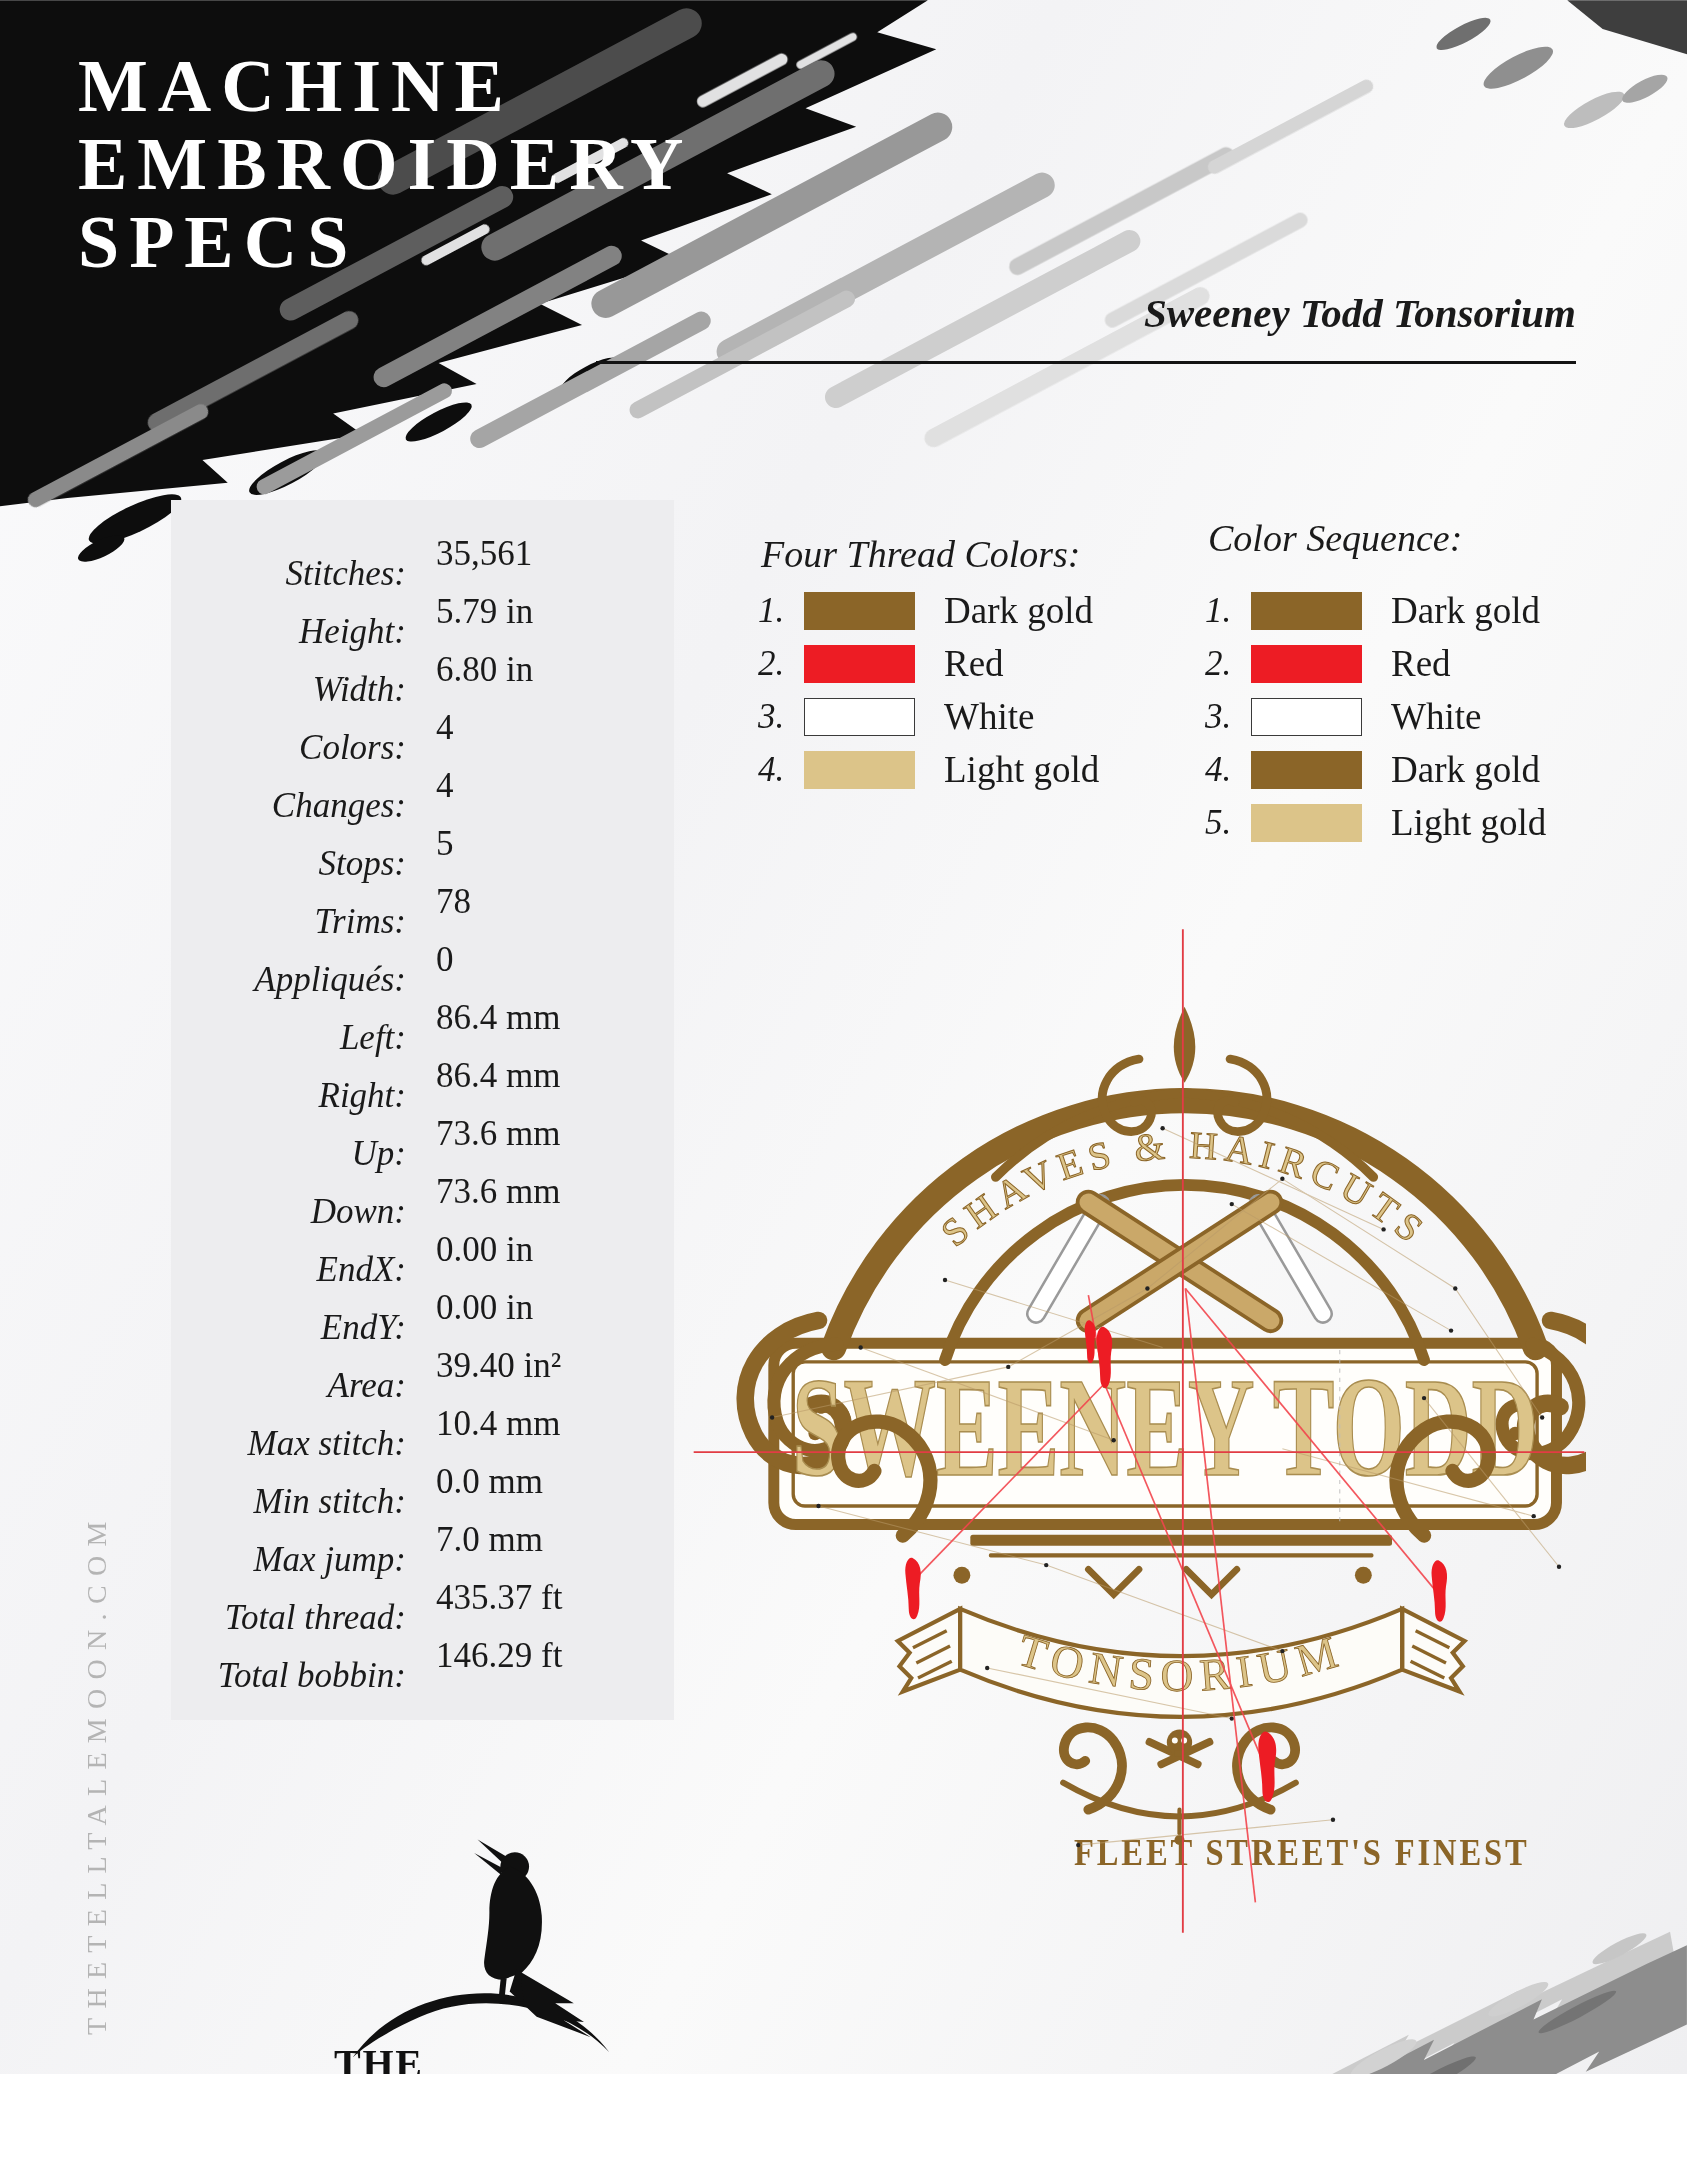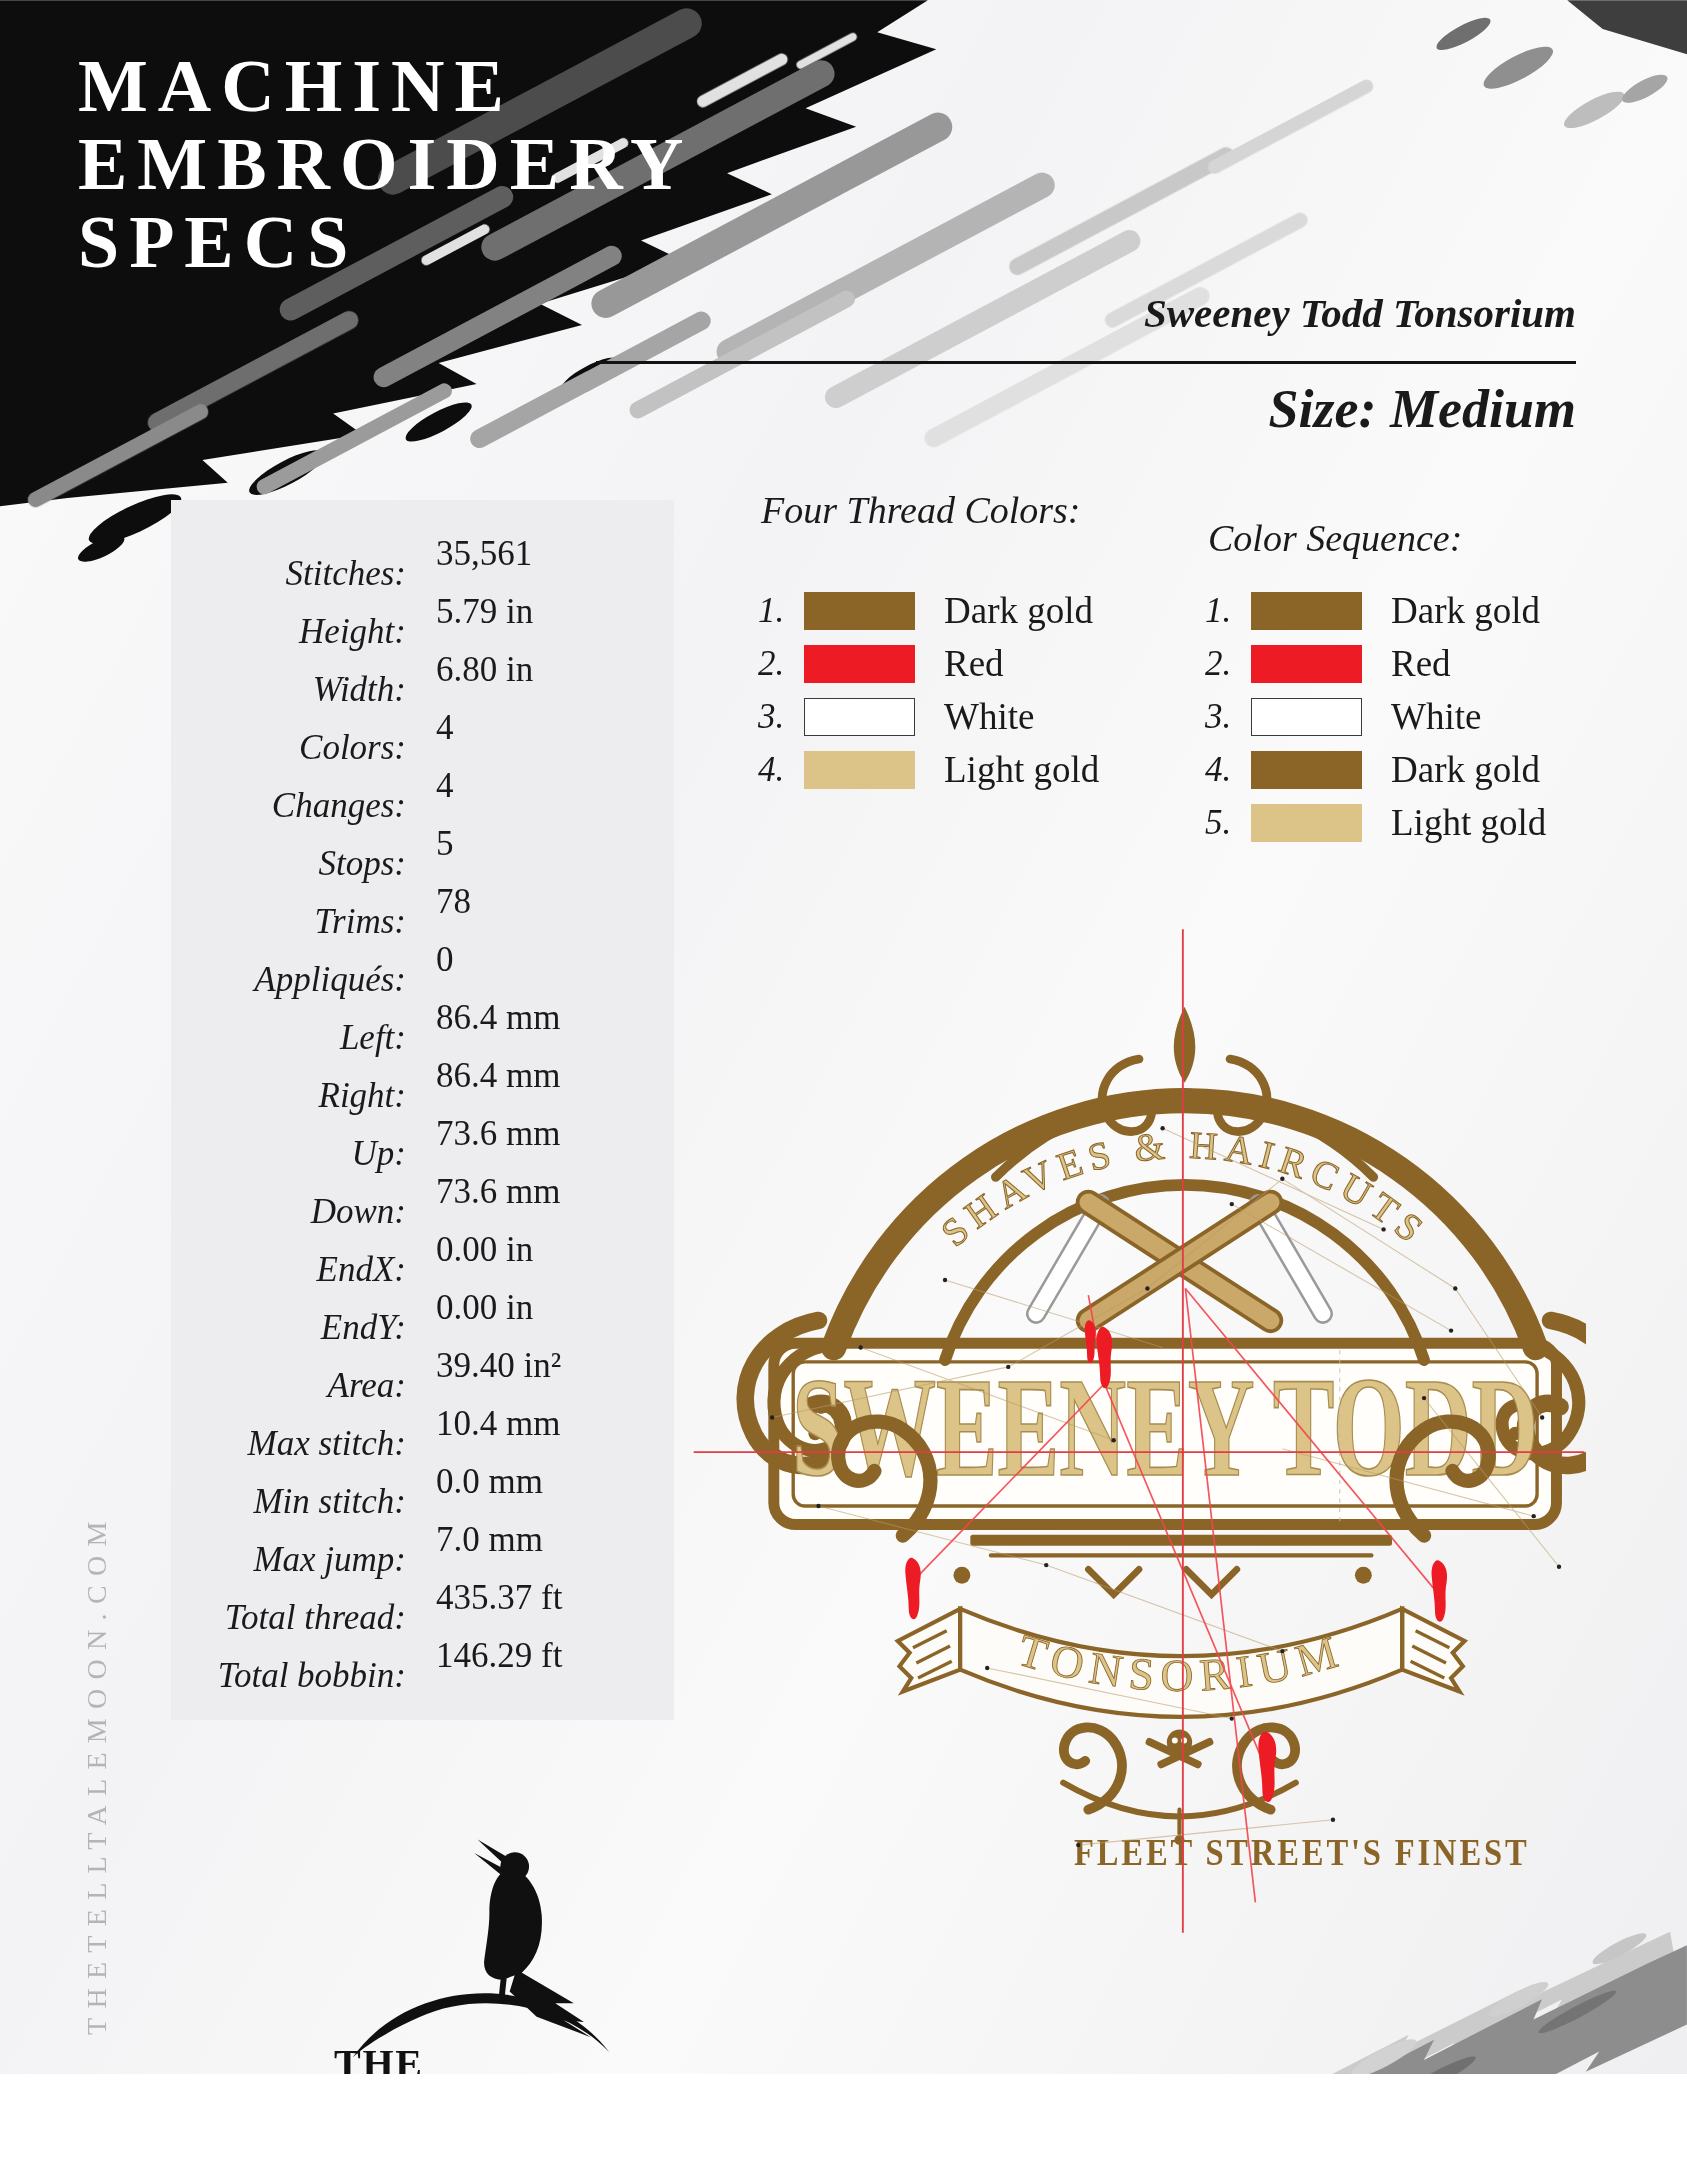--- a/index.html
+++ b/index.html
@@ -19,21 +19,21 @@
 
   
   .spec-panel{position:absolute;left:171px;top:500px;width:503px;height:1220px;background:#ededef;z-index:4;}
   .spec-rows{position:absolute;left:0;top:25px;width:100%;}
   .spec-row{display:flex;align-items:center;height:58px;}
   .spec-label{width:235px;text-align:right;font-style:italic;font-size:35px;margin-top:40px;}
   .spec-value{margin-left:30px;font-size:35px;}
 
   
   .colors-title{position:absolute;font-style:italic;font-size:38px;z-index:4;}
-  .tc-title{left:761px;top:488px;text-align:right;}
+  .tc-title{left:761px;top:532px;text-align:right;}
   .cs-title{left:1208px;top:516px;}
   .color-list{position:absolute;z-index:4;}
   .tc-list{left:758px;top:584px;}
   .cs-list{left:1205px;top:584px;}
   .color-row{display:flex;align-items:center;height:53px;}
   .color-num{width:46px;font-style:italic;font-size:35px;}
   .swatch{width:111px;height:38px;margin-right:29px;box-sizing:border-box;flex:none;}
   .swatch.bordered{border:1.7px solid #3a3a3a;}
   .color-name{font-size:37px;white-space:nowrap;}
 
@@ -100,21 +100,20 @@
   </svg>
 
   <div class="main-title">
     <div class="line">MACHINE</div>
     <div class="line">EMBROIDERY</div>
     <div class="line">SPECS</div>
   </div>
 
   <div class="doc-title">Sweeney Todd Tonsorium</div>
   <div class="doc-rule"></div>
-  <div class="doc-size">Size: Medium</div>
 
   <aside class="spec-panel">
     <div class="spec-rows">
       <div class="spec-row">
           <div class="spec-label">Stitches:</div>
           <div class="spec-value">35,561</div>
         </div>
       <div class="spec-row">
           <div class="spec-label">Height:</div>
           <div class="spec-value">5.79 in</div>

